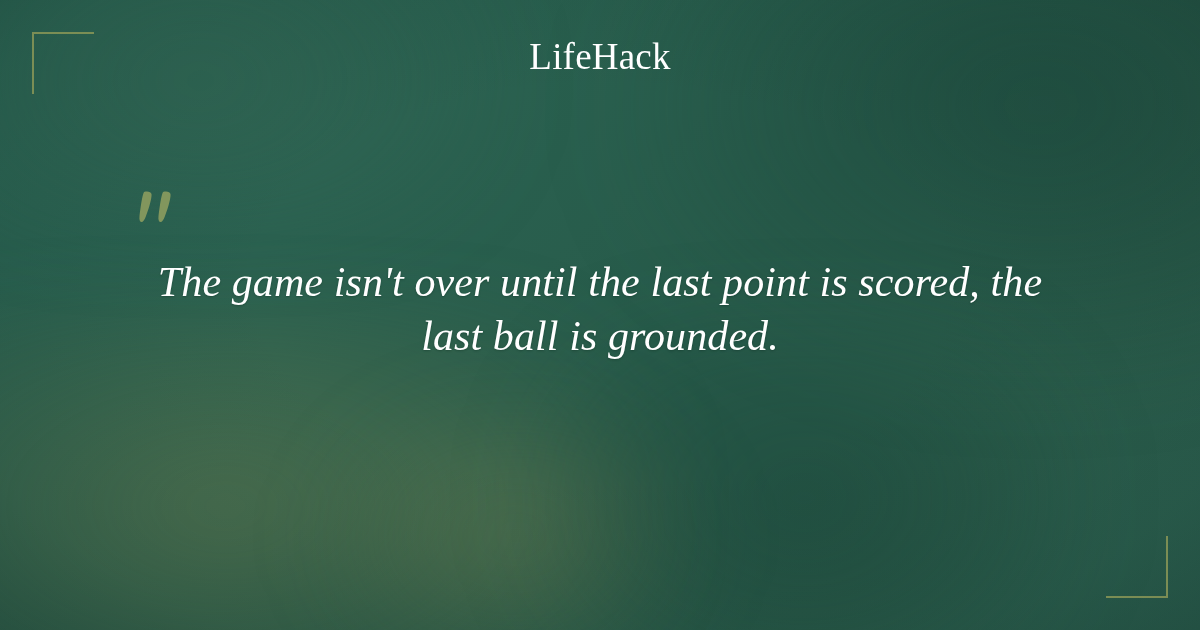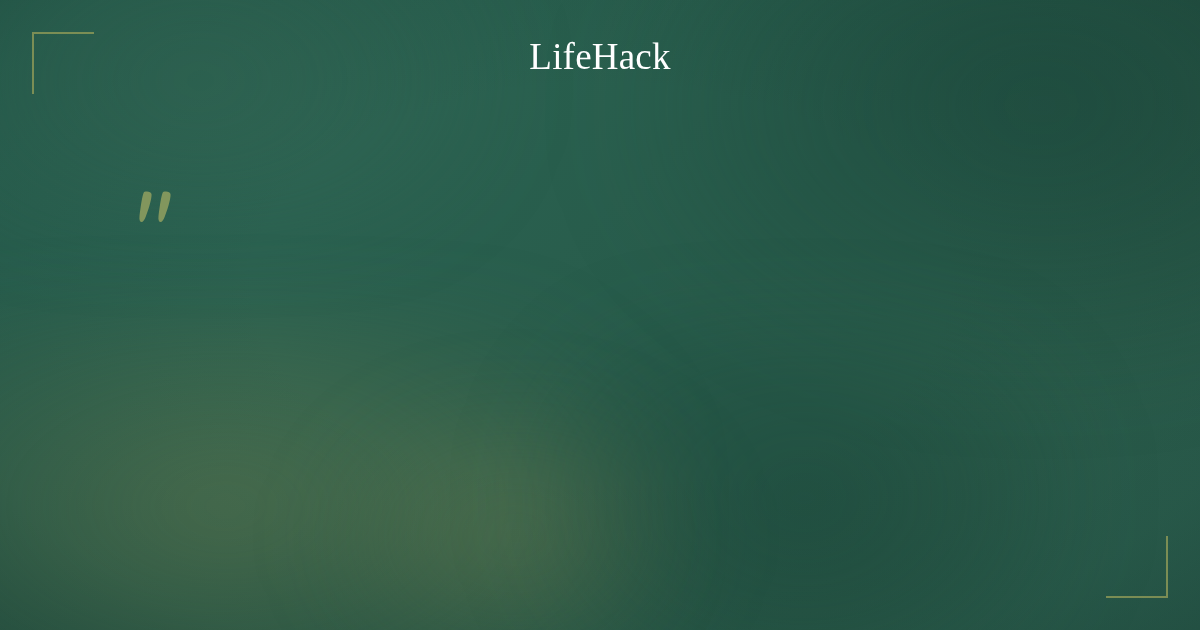--- a/index.html
+++ b/index.html
@@ -204,16 +204,17 @@
     <span class="brand-text">LifeHack</span>
   </div>
 
   <div class="quote-block">
 
     <svg class="quote-mark" viewBox="0 0 46 52">
       <path d="M10 4 C14 3 17 4 17.5 6 C18 9 15.5 19 12 28 C10.5 32 9 34 7.5 34 C6 34 5 32 5.5 28 C6.5 20 8 8 10 4 Z" fill="#8a9b5e" opacity="0.92"></path>
       <path d="M29 4 C33 3 36 4 36.5 6 C37 9 34.5 19 31 28 C29.5 32 28 34 26.5 34 C25 34 24 32 24.5 28 C25.5 20 27 8 29 4 Z" fill="#8a9b5e" opacity="0.92"></path>
     </svg>
 
+    <div class="quote-text">The game isn't over until the last point is scored, the last ball is grounded.</div>
 
   </div>
 
 </div>
 
 </body></html>

